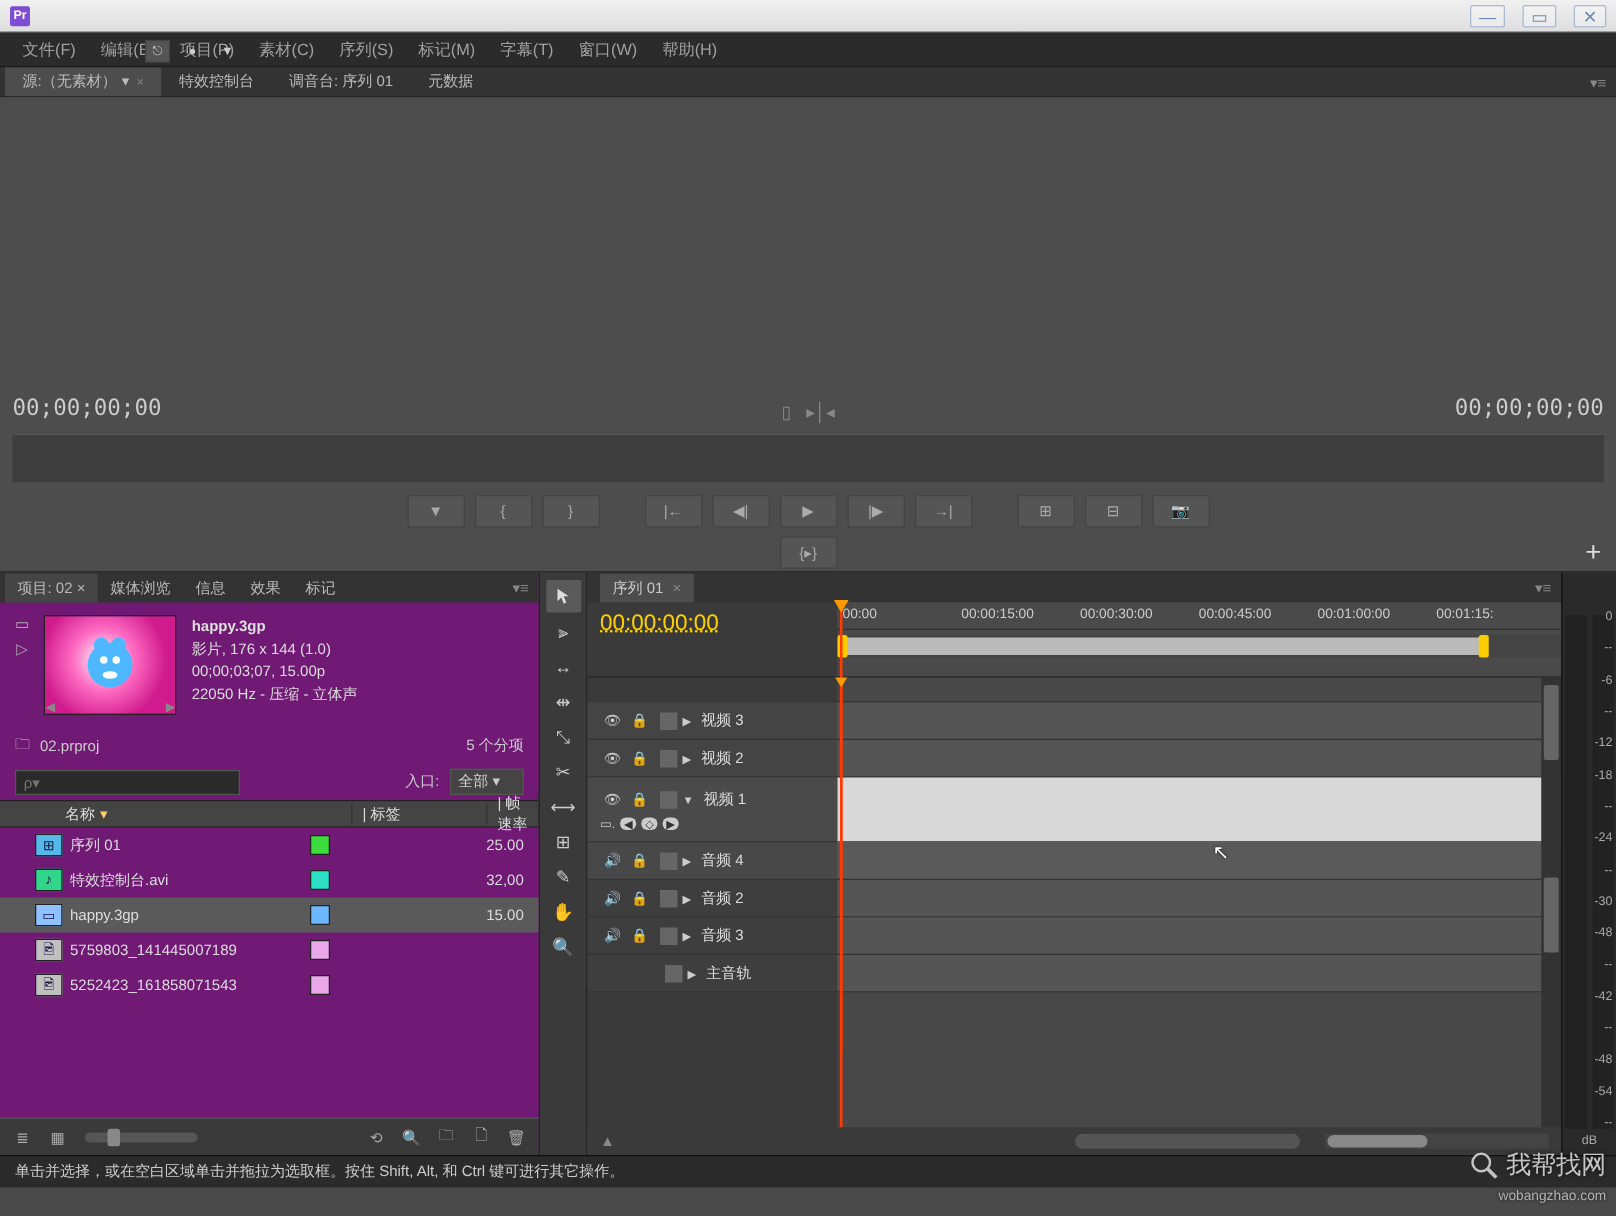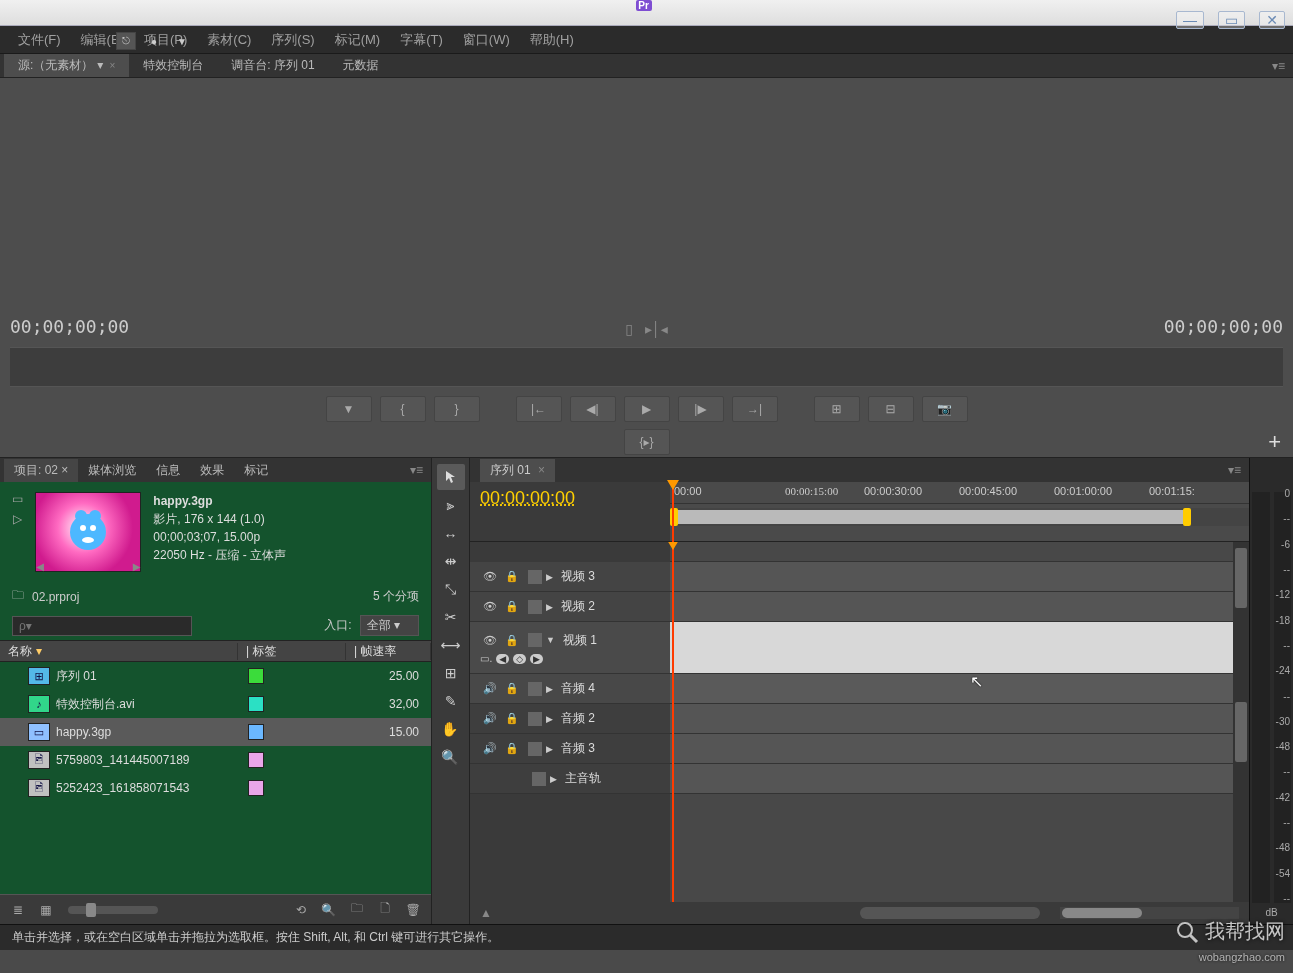--- a/index.html
+++ b/index.html
@@ -1,19 +1,19 @@
 <!DOCTYPE html>
 <html><head>
 <meta charset="utf-8">
 <style>
 * { margin: 0; padding: 0; box-sizing: border-box; font-family: "Microsoft YaHei", "Segoe UI", sans-serif; }
 body { background: #4a4a4a; color: #ccc; font-size: 12px; overflow: hidden; width: 1293px; height: 973px; position: relative; }
 
 
-.window-titlebar { height: 26px; background: linear-gradient(#f0f0f0, #dedede); display: flex; align-items: center; padding: 0 8px; color: #2a5a9a; font-size: 13px; border-bottom: 1px solid #aab; flex-direction: column; }
+.window-titlebar { height: 26px; background: linear-gradient(#f0f0f0, #dedede); display: flex; align-items: center; padding: 0 8px; color: #2a5a9a; font-size: 13px; border-bottom: 1px solid #aab; }
 .app-icon { width: 16px; height: 16px; background: #7e4dd2; border-radius: 2px; margin-right: 6px; display: flex; align-items: center; justify-content: center; color: #fff; font-size: 10px; font-weight: bold; }
 .window-controls { margin-left: auto; display: flex; gap: 14px; color: #6b8bb5; font-size: 14px; }
 .window-controls span { cursor: pointer; border: 1px solid #a8b8d0; padding: 0 6px; border-radius: 2px; background: rgba(255,255,255,0.3); }
 
 
 .menubar { height: 28px; background: #2b2b2b; display: flex; align-items: center; padding: 0 10px; gap: 4px; border-bottom: 1px solid #1a1a1a; }
 .menubar-item { padding: 4px 8px; color: #a0a0a0; font-size: 13px; cursor: pointer; }
 
 
 .panel-tabs { height: 24px; background: #333; display: flex; align-items: center; border-bottom: 1px solid #222; padding-left: 4px; }
@@ -32,39 +32,39 @@
 .monitor-scrub { height: 40px; background: #3d3d3d; border-top: 1px solid #555; border-bottom: 1px solid #555; margin: 4px 10px; }
 .monitor-controls { height: 36px; display: flex; align-items: center; justify-content: center; gap: 8px; }
 .mc-btn { width: 46px; height: 26px; background: #555; border: 1px solid #444; border-radius: 2px; display: flex; align-items: center; justify-content: center; color: #aaa; font-size: 12px; cursor: pointer; }
 .monitor-controls-row2 { height: 30px; display: flex; align-items: center; justify-content: center; position: relative; }
 .plus-btn { position: absolute; right: 12px; color: #ddd; font-size: 22px; cursor: pointer; }
 
 
 .lower { display: flex; height: 466px; }
 
 
-.project-panel { width: 432px; background: #14532d; border-right: 1px solid #222; display: flex; flex-direction: column; }
+.project-panel { width: 432px; background: #701a75; border-right: 1px solid #222; display: flex; flex-direction: column; }
 .project-tabs { height: 24px; background: #333; display: flex; align-items: center; padding-left: 4px; }
 .project-tab { padding: 3px 10px; color: #bbb; font-size: 12px; cursor: pointer; }
 .project-tab.active { background: #454545; }
 .clip-preview { display: flex; padding: 10px 12px; gap: 12px; align-items: flex-start; }
 .clip-thumb { width: 106px; height: 80px; background: radial-gradient(circle at 45% 45%, #fff 0%, #ff6ac1 35%, #d01b8e 70%); border: 1px solid #222; position: relative; display: flex; align-items: center; justify-content: center; }
 .clip-thumb-inner { width: 50px; height: 60px; position: relative; }
 .clip-thumb-play-strip { position: absolute; left: 0; right: 0; bottom: -2px; height: 14px; display: flex; align-items: center; justify-content: space-between; }
 .clip-meta { color: #ddd; font-size: 12px; line-height: 1.5; }
 .clip-meta .clip-name { font-weight: bold; }
 .proj-path-row { display: flex; align-items: center; padding: 4px 12px; gap: 8px; color: #ccc; }
 .proj-path-row .count { margin-left: auto; }
 .proj-search-row { display: flex; align-items: center; padding: 4px 12px; gap: 8px; }
 .search-input { flex: 0 0 180px; height: 20px; background: #2a2a2a; border: 1px solid #555; color: #888; padding: 0 6px; font-size: 12px; }
 .proj-inlabel { margin-left: auto; color: #ccc; }
 .proj-select { background: #444; border: 1px solid #555; color: #ccc; padding: 1px 18px 1px 6px; font-size: 12px; position: relative; }
 .project-list-header { display: flex; background: #444; color: #ddd; height: 22px; align-items: center; border-top: 1px solid #222; border-bottom: 1px solid #222; }
 .project-list-header .col { padding: 0 8px; border-right: 1px solid #333; }
-.col-name { flex: 0 0 238px; display: flex; align-items: center; }
+.col-name { flex: 0 0 238px; display: flex; align-items: center; margin-left: 44px; }
 .col-label { flex: 0 0 108px; }
 .col-fr { flex: 1; }
 .project-list { flex: 1; overflow: hidden; }
 .project-row { display: flex; height: 28px; align-items: center; cursor: pointer; }
 .project-row.selected { background: #5a5a5a; }
 .row-icon { width: 22px; height: 18px; margin: 0 6px 0 28px; display: flex; align-items: center; justify-content: center; font-size: 11px; }
 .row-name { flex: 0 0 182px; color: #ddd; }
 .row-label-sw { width: 16px; height: 16px; margin-left: 10px; border: 1px solid #222; }
 .row-fr { margin-left: auto; padding-right: 12px; color: #ddd; }
 .project-footer { height: 30px; background: #3a3a3a; display: flex; align-items: center; gap: 4px; padding: 0 6px; border-top: 1px solid #555; }
@@ -323,21 +323,21 @@
         <div class="tl-current-time">00:00:00:00</div>
         <div class="tl-head-controls">
           <div class="tl-head-btn">⎋</div>
           <div class="tl-head-btn" style="background:none;border:none">●</div>
           <div class="tl-head-btn" style="background:none;border:none">▼</div>
         </div>
       </div>
       <div class="tl-ruler-area">
         <div class="tl-ruler" id="tl-ruler">
             <span class="tl-tick" style="left: 4px;">00:00</span>
-            <span class="tl-tick" style="left: 115px; font-family: Liberation Serif, serif;">00:00:15:00</span>
+            <span class="tl-tick" style="left: 99px;">00:00:15:00</span>
             <span class="tl-tick" style="left: 194px;">00:00:30:00</span>
             <span class="tl-tick" style="left: 289px;">00:00:45:00</span>
             <span class="tl-tick" style="left: 384px;">00:01:00:00</span>
             <span class="tl-tick" style="left: 479px;">00:01:15:</span>
           </div>
         <div class="tl-workarea">
           <div class="tl-workbar"></div>
         </div>
         <div class="playhead" style="height:360px;"></div>
       </div>

